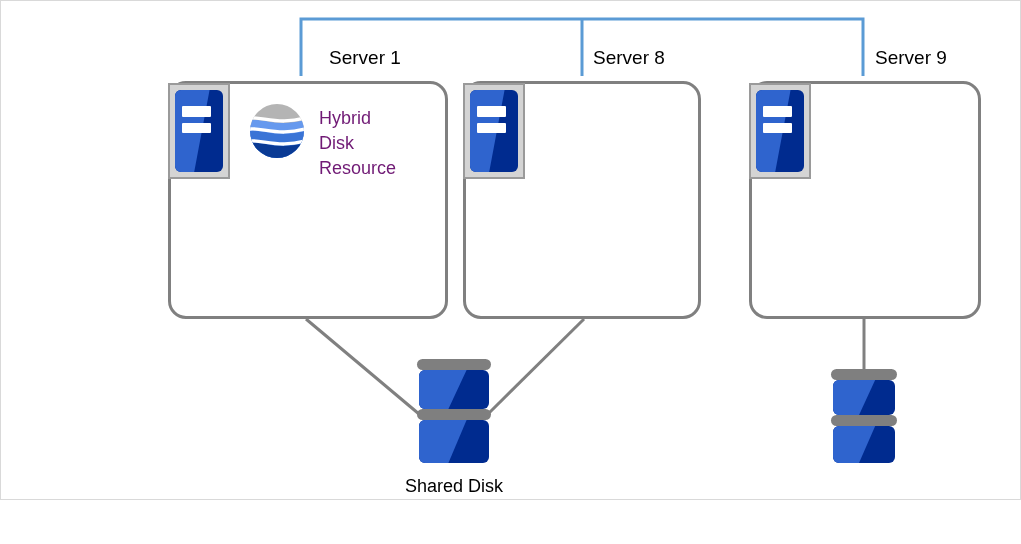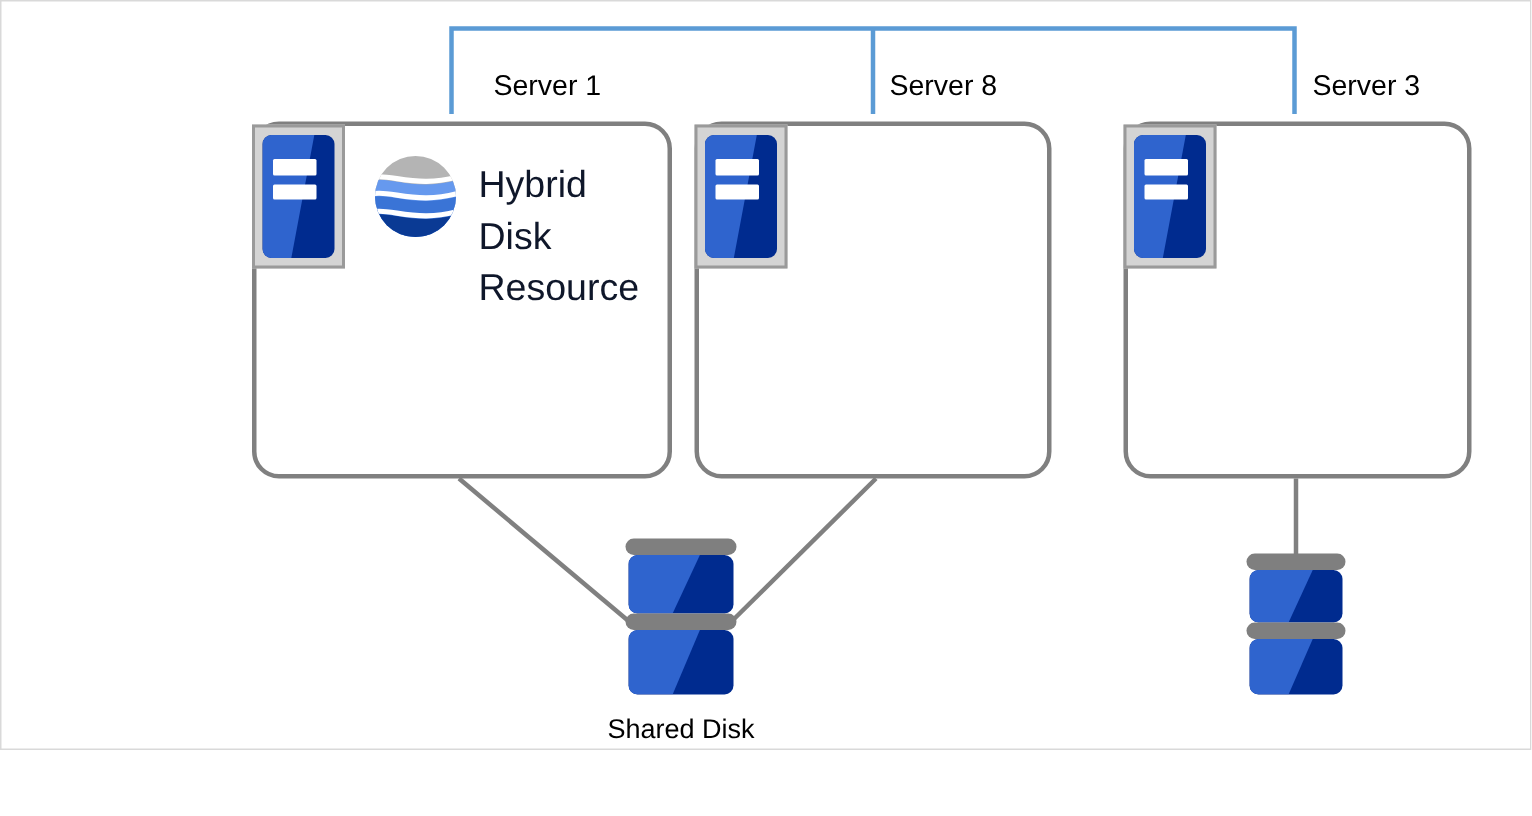--- a/index.html
+++ b/index.html
@@ -118,22 +118,22 @@
   
   .server-label {
     position: absolute;
     font-size: 19px;
     color: #000000;
     white-space: nowrap;
     line-height: 1.15;
   }
   .resource-label {
     position: absolute;
-    font-size: 25px;
-    color: #0f172a;
+    font-size: 18px;
+    color: #701a75;
     line-height: 1.38;
     white-space: pre-line;
   }
   .caption {
     position: absolute;
     font-size: 18px;
     color: #000000;
     text-align: center;
     line-height: 1.45;
     white-space: pre-line;
@@ -203,21 +203,21 @@
 
     <div class="server-icon" style="left:462px; top:82px; width:62px; height:96px;">
       <div class="chassis">
         <div class="bar b1"></div>
         <div class="bar b2"></div>
       </div>
     </div>
 
     <div class="server-box" style="left:748px; top:80px; width:232px; height:238px;"></div>
 
-    <div class="server-label" style="left:874px; top:46px;">Server 3</div>
+    <div class="server-label" style="left:874px; top:46px;">Server 9</div>
 
     <div class="server-icon" style="left:748px; top:82px; width:62px; height:96px;">
       <div class="chassis">
         <div class="bar b1"></div>
         <div class="bar b2"></div>
       </div>
     </div>
 
     <div class="disk-icon" style="left:416px; top:358px; width:74px; height:104px;">
       <div class="platter" style="top:0px;"></div>

